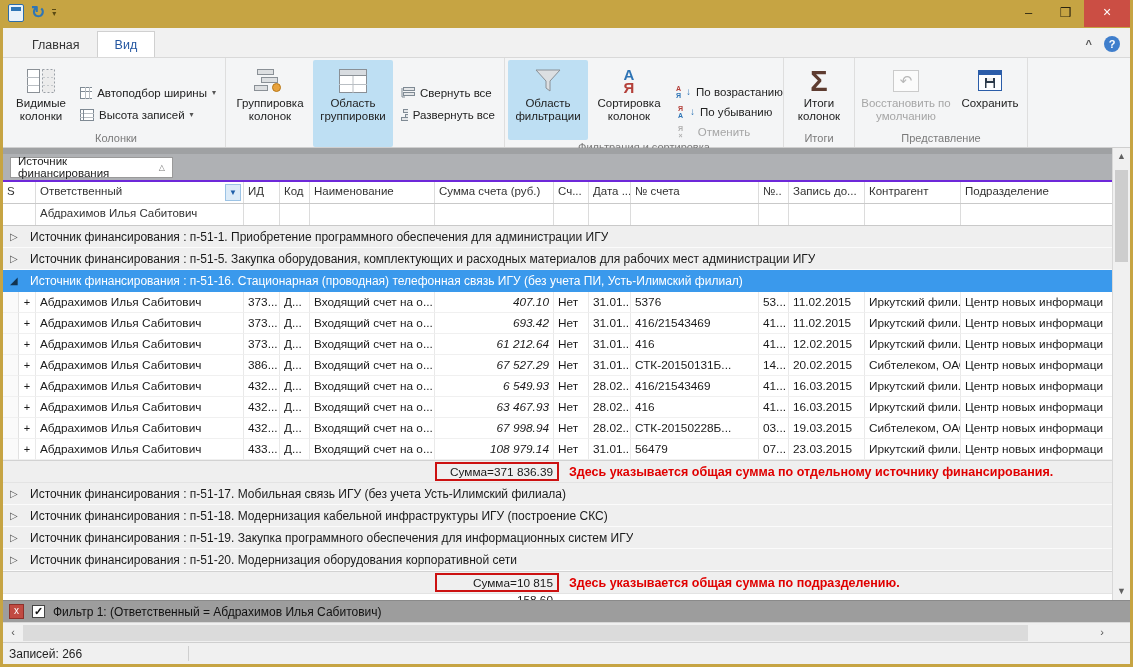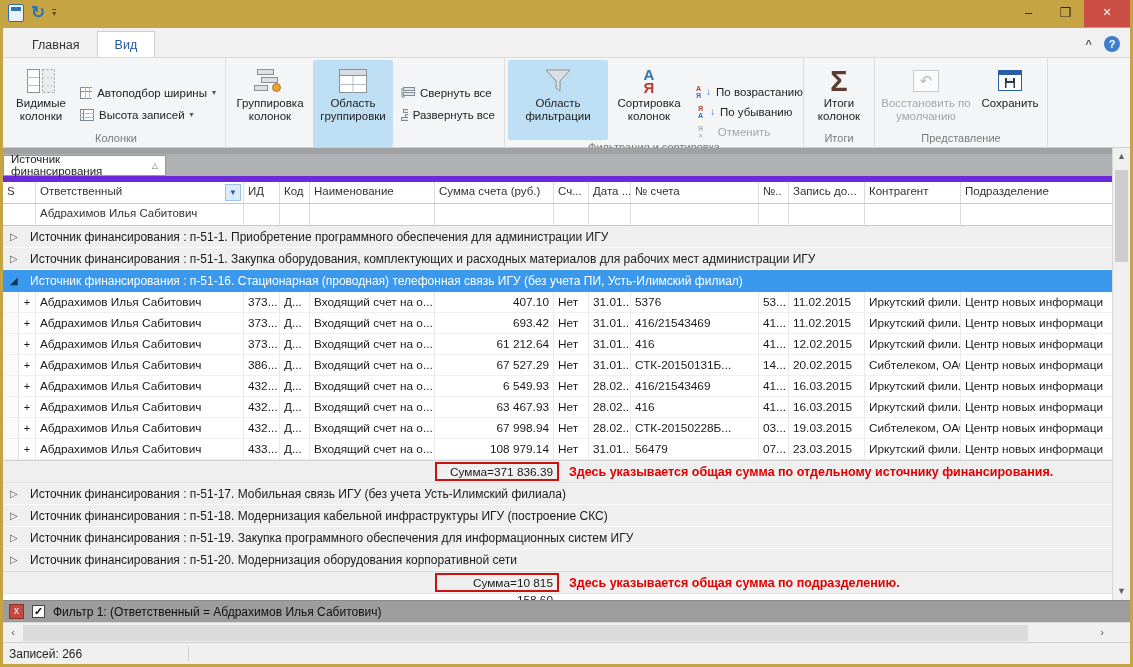--- a/index.html
+++ b/index.html
@@ -51,33 +51,33 @@
   .mini-arrow { color:#2E74B5; font-size:10px; }
   .sigma { font-size:29px; color:#5E3C30; font-weight:bold; line-height:30px; }
   .winframe { width:26px; height:22px; border:1px solid #CBCBCB; background:#FBFBFB; text-align:center; }
   .winframe span { color:#B8B8B8; font-size:15px; line-height:20px; }
   .gearball { display:inline-block; width:9px; height:9px; border-radius:50%; background:#E8A23D; border:1px solid #B87818; }
 
   
   .grid { flex:1; position:relative; background:#FFFFFF; overflow:hidden; }
   .gcontent { position:absolute; left:0; top:0; right:18px; bottom:0; overflow:hidden; }
   .topstrip { height:6px; background:#9FA1A3; }
-  .gpanel { height:28px; background:#AFB1B4; border-bottom:6px solid #6d28d9; display:flex; align-items:center; }
+  .gpanel { height:28px; background:#AFB1B4; border-bottom:2px solid #6d28d9; display:flex; align-items:center; padding-left:7px; }
   .gpill { background:#fff; border:1px solid #9A9A9A; height:21px; display:inline-flex; align-items:center; justify-content:space-between; padding:0 7px; font-size:11.5px; color:#222; width:163px; }
   .sort-tri { font-size:8px; color:#777; }
   .hdr, .frow { display:flex; height:22px; background:#fff; border-bottom:1px solid #C9C9C9; }
   .hcell, .fcell { flex:none; border-right:1px solid #DCDCDC; font-size:11.5px; color:#333; padding:3px 4px 0; overflow:hidden; white-space:nowrap; position:relative; }
   .fbtn { position:absolute; right:2px; top:2px; width:16px; height:17px; background:#DCEBF8; border:1px solid #9CC3E5; color:#1F5FA9; font-size:8px; text-align:center; line-height:15px; }
   .grow { height:22px; background:#EFEFEF; border-bottom:1px solid #FBFBFB; display:flex; align-items:center; font-size:12px; color:#1A1A1A; padding-left:7px; gap:9px; white-space:nowrap; overflow:hidden; }
   .grow .glyph { font-size:10px; color:#555; width:11px; flex:none; }
   .grow.sel { background:#3A99EC; color:#FFFFFF; border-bottom-color:#3A99EC; }
   .grow.sel .glyph { color:#123350; }
   .drow { display:flex; height:21px; background:#fff; font-size:11.8px; color:#1A1A1A; }
   .dcell { flex:none; border-right:1px solid #E9E9E9; border-bottom:1px solid #F0F0F0; padding:0 4px; overflow:hidden; white-space:nowrap; line-height:20px; }
-  .dcell.num { text-align:right; }
+  .dcell.num { text-align:right;font-style:italic; }
   .indent { flex:none; width:16px; background:#FAFAFA; border-right:1px solid #E2E2E2; border-bottom:1px solid #F0F0F0; }
   .plus { flex:none; width:17px; text-align:center; border-right:1px solid #E9E9E9; border-bottom:1px solid #F0F0F0; line-height:20px; font-size:11px; }
   .srow { height:23px; background:#EFEFEF; border-top:1px solid #D2D2D2; border-bottom:1px solid #E3E3E3; display:flex; align-items:center; font-size:11.8px; color:#1A1A1A; padding-left:16px; }
   .sspacer { flex:none; width:416px; }
   .sumbox { flex:none; width:124px; height:19px; line-height:17px; text-align:right; padding-right:4px; border:2px solid #CC1111; background:#EFEFEF; }
   .annot { color:#E00000; font-weight:bold; font-size:12.5px; margin-left:10px; white-space:nowrap; }
 
   
   .vscroll { position:absolute; right:0; top:0; bottom:0; width:18px; background:#F0F0F0; border-left:1px solid #D8D8D8; }
   .varrow { height:17px; color:#606060; font-size:9px; text-align:center; line-height:17px; }
@@ -206,21 +206,21 @@
                   <rect x="0.5" y="8.5" width="8" height="3" fill="#E4E6E8" stroke="#7F8A94"></rect>
                 </svg>
               <span>Развернуть все</span>
             </div>
           </div>
         </div>
       </div>
 
       <div class="rgroup">
         <div class="rbody">
-          <div class="rbtn-big on" style="width:100px">
+          <div class="rbtn-big on" style="width:80px">
             <div class="ricon">
               <svg width="28" height="26">
                   <polygon points="2,2 26,2 16,13 16,23 12,20 12,13" fill="#DCDFE2" stroke="#8A9096"></polygon>
                 </svg>
             </div>
             <div class="rtext">Область фильтрации</div>
           </div>
           <div class="rbtn-big" style="width:78px">
             <div class="ricon">
               <div class="sortAZ"><span class="a">А</span><br><span class="z">Я</span></div>
@@ -333,21 +333,21 @@
             <div class="fcell" style="width: 96px;"></div>
             <div class="fcell" style="width: 170px;"></div>
           </div>
         <div id="grid-body">
             <div class="grow">
               <div class="glyph">▷</div>
               <div style="overflow: hidden; white-space: nowrap;">Источник финансирования : п-51-1.  Приобретение программного обеспечения для администрации ИГУ</div>
             </div>
             <div class="grow">
               <div class="glyph">▷</div>
-              <div style="overflow: hidden; white-space: nowrap;">Источник финансирования : п-51-1.  Закупка оборудования, комплектующих и расходных материалов для рабочих мест администрации ИГУ</div>
+              <div style="overflow: hidden; white-space: nowrap;">Источник финансирования : п-51-5.  Закупка оборудования, комплектующих и расходных материалов для рабочих мест администрации ИГУ</div>
             </div>
             <div class="grow sel">
               <div class="glyph">◢</div>
               <div style="overflow: hidden; white-space: nowrap;">Источник финансирования : п-51-16.  Стационарная (проводная) телефонная связь ИГУ (без учета ПИ, Усть-Илимский филиал)</div>
             </div>
             <div class="drow">
               <div class="indent"></div>
               <div class="plus">+</div>
               <div class="dcell" style="width: 208px;">Абдрахимов Илья Сабитович</div>
               <div class="dcell" style="width: 36px;">373...</div>

